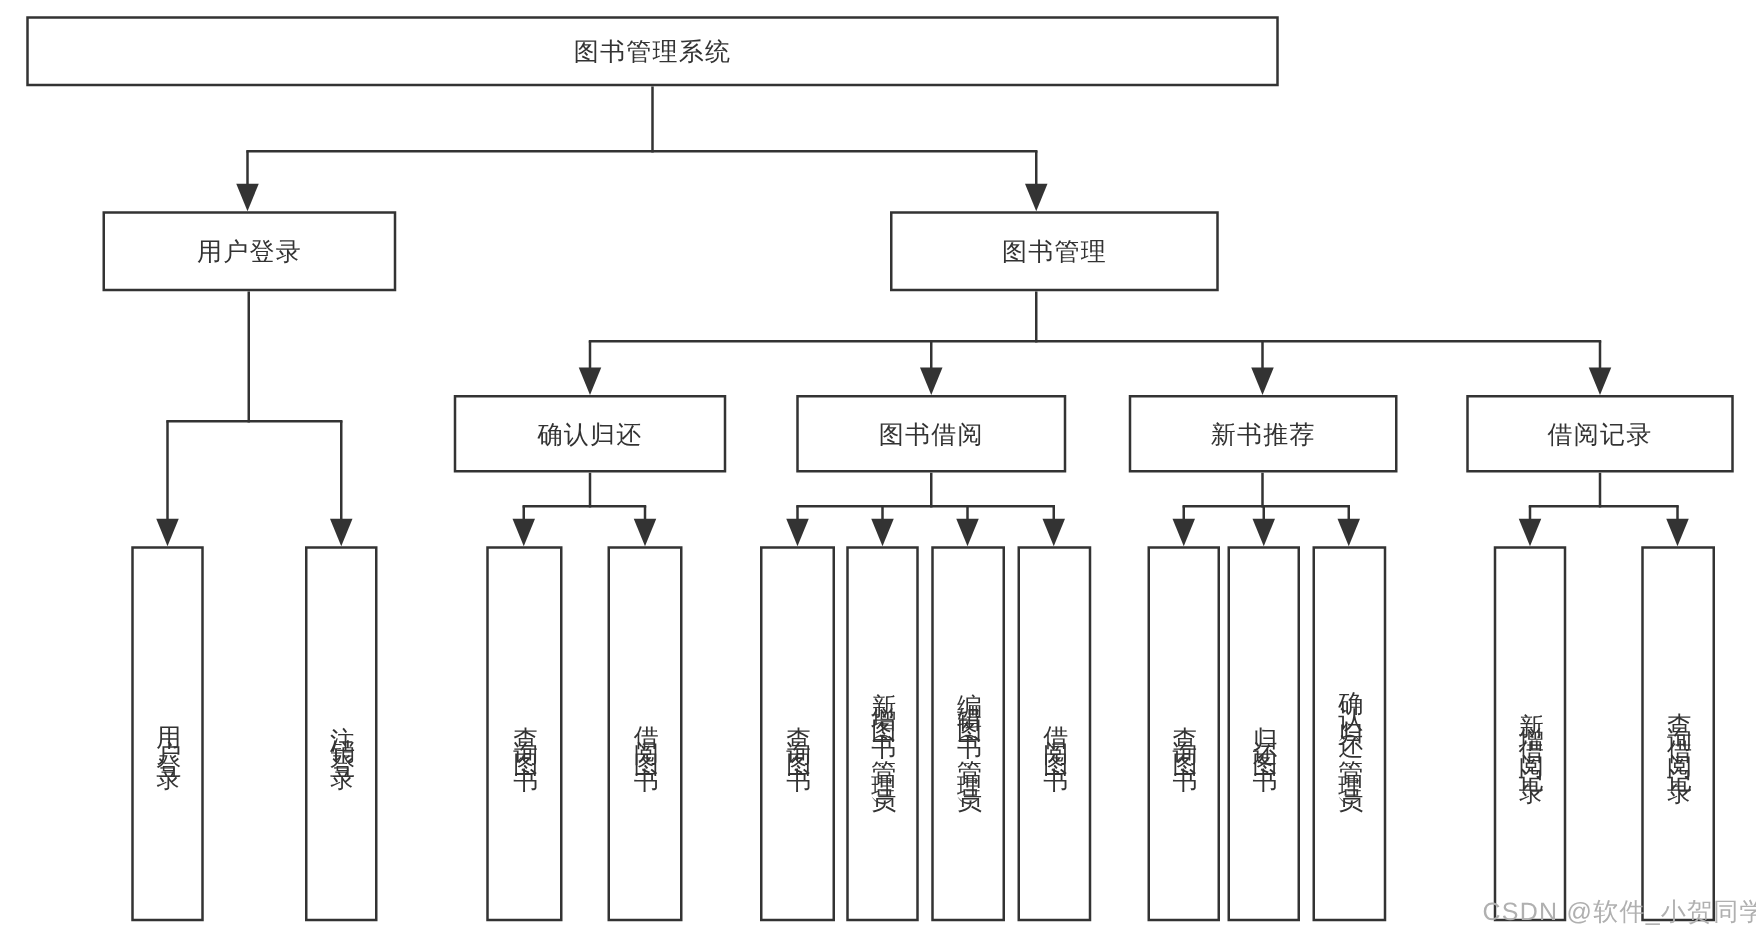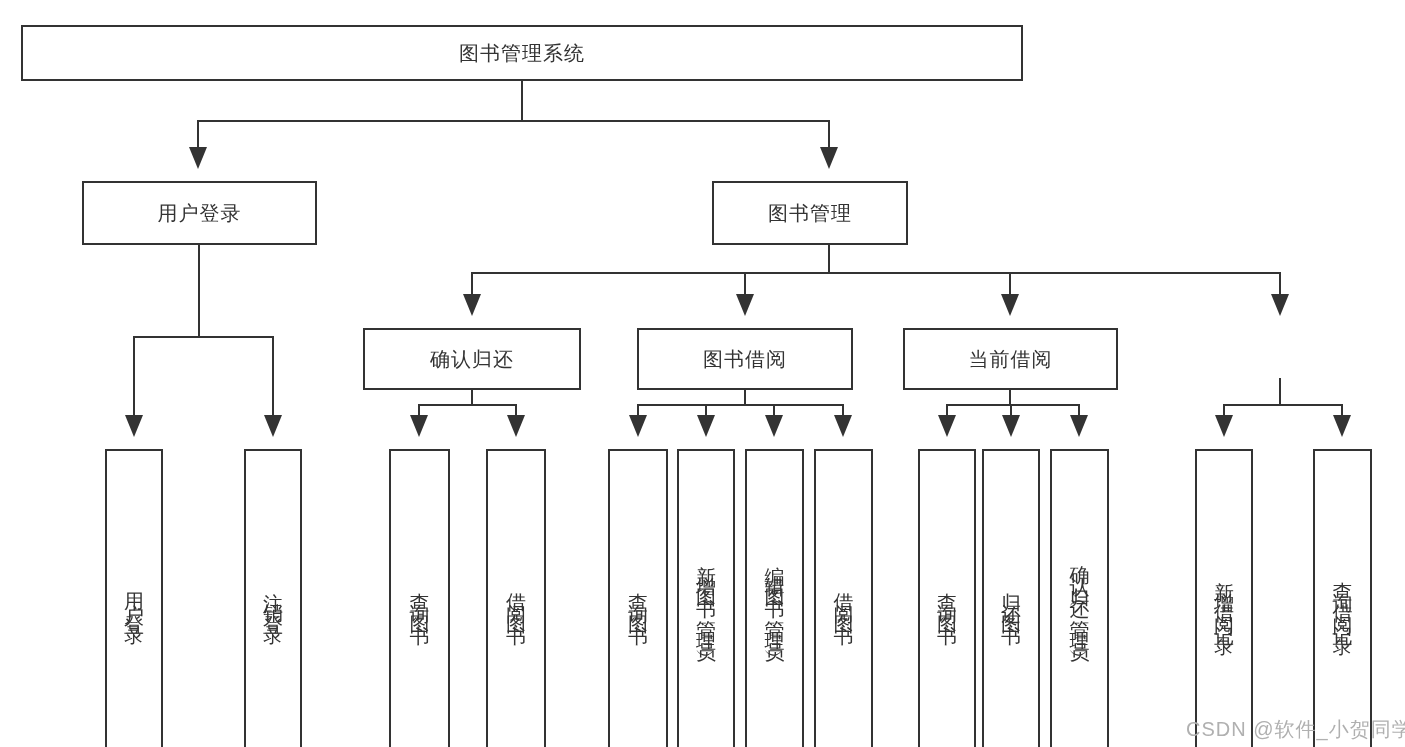--- a/index.html
+++ b/index.html
@@ -18,26 +18,25 @@
   }
   .node {
     position: absolute;
     box-sizing: border-box;
     border: 2px solid #333333;
     background: #ffffff;
     display: flex;
     align-items: center;
     justify-content: center;
     color: #333333;
-    margin-top: 12px;
   }
   .h-node { font-size: 20px; letter-spacing: 1px; }
   .root-node  { left: 21px;  top: 13px;  width: 1002px; height: 56px; }
   .lvl2-login { left: 82px;  top: 169px; width: 235px;  height: 64px; }
-  .lvl2-mgmt  { left: 712px; top: 169px; width: 196px;  height: 64px; }
+  .lvl2-mgmt  { left: 712px; top: 169px; width: 263px;  height: 64px; }
   .lvl3 { top: 316px; height: 62px; }
   .lvl3-newbook { left: 363px;  width: 218px; }
   .lvl3-borrow  { left: 637px;  width: 216px; text-align: center; }
   .lvl3-current { left: 903px;  width: 215px; }
   .lvl3-records { left: 1173px; width: 214px; }
   .leaf { top: 437px; height: 300px; }
   .vtext {
     writing-mode: vertical-rl;
     text-orientation: mixed;
     font-size: 20px;
@@ -154,21 +153,24 @@
     <span>图书管理</span>
   </div>
 
   <div class="node h-node lvl3 lvl3-newbook">
     <span>确认归还</span>
   </div>
   <div class="node h-node lvl3 lvl3-borrow">
     <span>图书借阅</span>
   </div>
   <div class="node h-node lvl3 lvl3-current">
-    <span>当前借阅</span>
+    <span>新书推荐</span>
+  </div>
+  <div class="node h-node lvl3 lvl3-records">
+    <span>借阅记录</span>
   </div>
 
   <div class="node leaf leaf-user-login">
     <span class="vtext">用户登录</span>
   </div>
   <div class="node leaf leaf-logout">
     <span class="vtext">注销登录</span>
   </div>
 
   <div class="node leaf leaf-nb-query">

